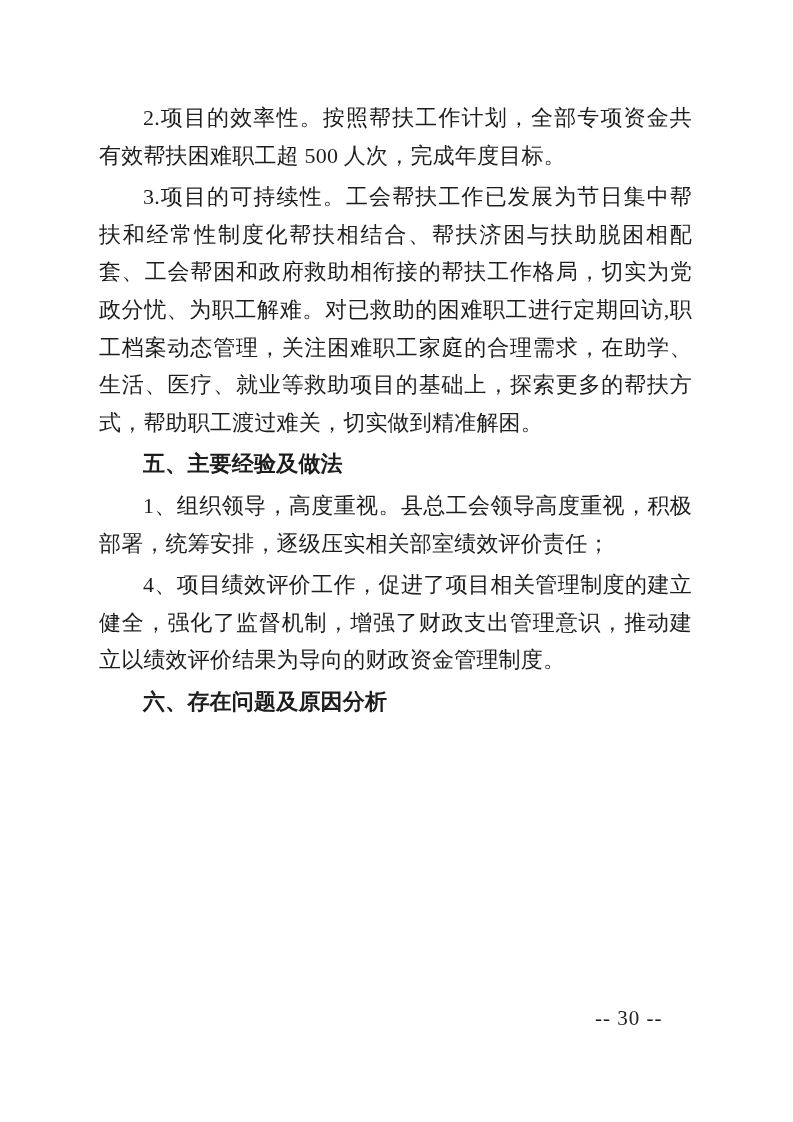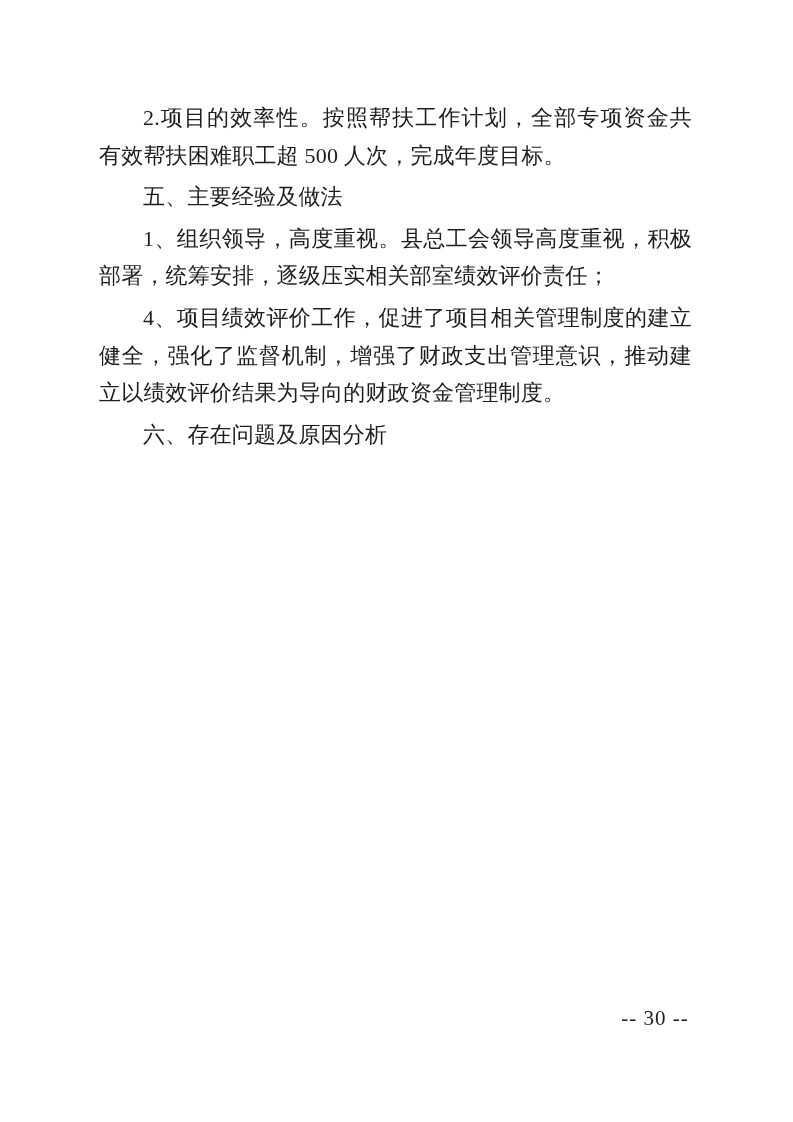--- a/index.html
+++ b/index.html
@@ -29,41 +29,41 @@
     margin: 4px;
     padding: 0;
     text-indent: 2em;
     text-align: justify;
   }
   .para-body {
     font-family: "Liberation Serif", "DejaVu Serif", serif;
   }
   .para-heading {
     font-family: "Liberation Sans", "DejaVu Sans", sans-serif;
-    font-weight: 400;
+    font-weight: 700;
     text-align: left;
   }
   .page-number {
     position: absolute;
     top: 1006px;
     left: 595px;
     width: 120px;
-    text-align: center;
     font-size: 21px;
     letter-spacing: 1px;
     color: #1d1d1d;
     font-family: "Liberation Serif", "DejaVu Serif", serif;
   }
 </style>
 </head>
 <body>
 
 <div class="page">
   <div class="content">
 
   <p class="para-body">2.项目的效率性。按照帮扶工作计划，全部专项资金共有效帮扶困难职工超 500 人次，完成年度目标。</p>
+      <p class="para-body">3.项目的可持续性。工会帮扶工作已发展为节日集中帮扶和经常性制度化帮扶相结合、帮扶济困与扶助脱困相配套、工会帮困和政府救助相衔接的帮扶工作格局，切实为党政分忧、为职工解难。对已救助的困难职工进行定期回访,职工档案动态管理，关注困难职工家庭的合理需求，在助学、生活、医疗、就业等救助项目的基础上，探索更多的帮扶方式，帮助职工渡过难关，切实做到精准解困。</p>
       <p class="para-heading">五、主要经验及做法</p>
       <p class="para-body">1、组织领导，高度重视。县总工会领导高度重视，积极部署，统筹安排，逐级压实相关部室绩效评价责任；</p>
       <p class="para-body">4、项目绩效评价工作，促进了项目相关管理制度的建立健全，强化了监督机制，增强了财政支出管理意识，推动建立以绩效评价结果为导向的财政资金管理制度。</p>
       <p class="para-heading">六、存在问题及原因分析</p>
     </div>
   <div class="page-number">-- 30 --</div>
 </div>
 
 </body></html>

